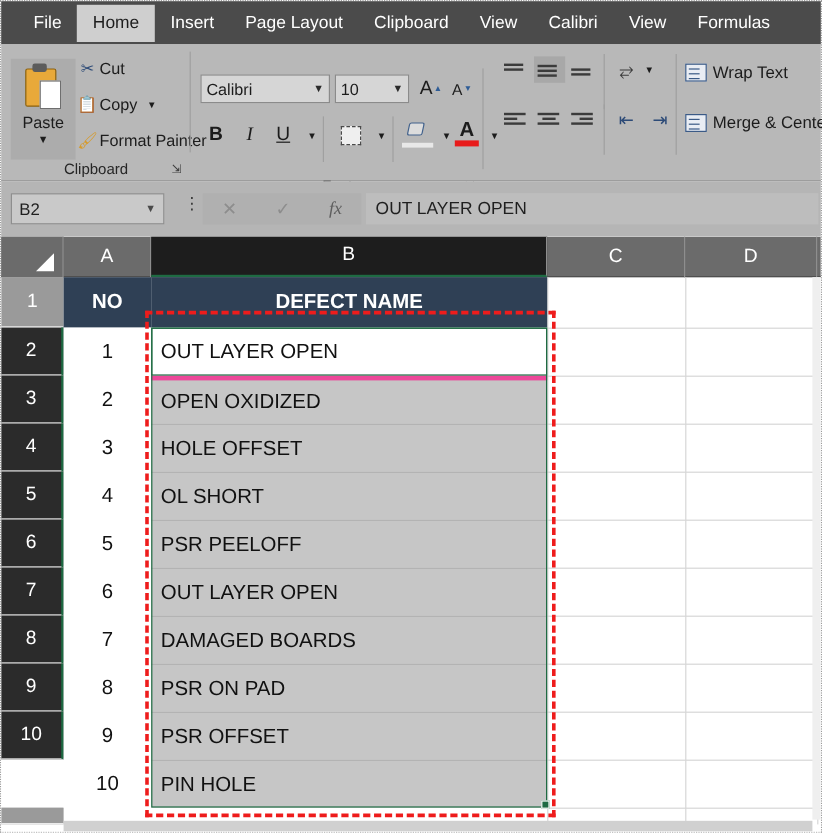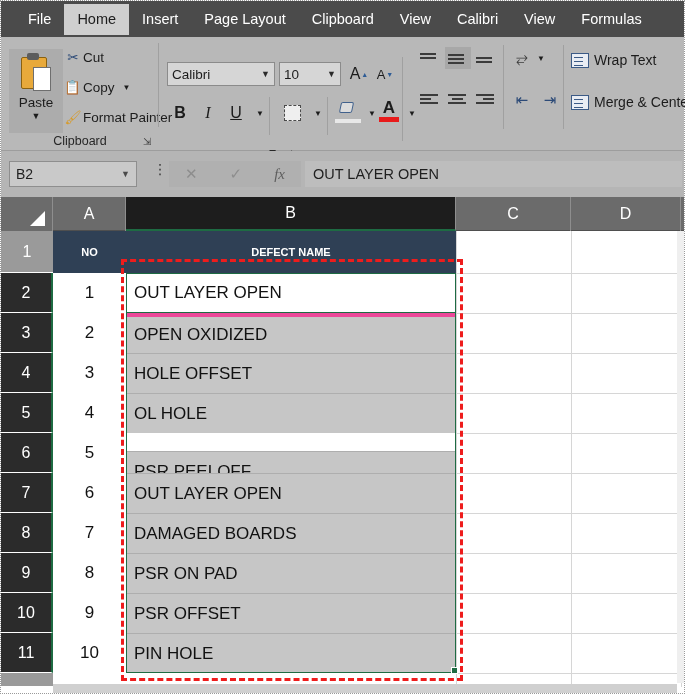--- a/index.html
+++ b/index.html
@@ -219,21 +219,21 @@
   .rh.sel { background: #2b2b2b; color: #ffffff; }
   .rh.selline { border-right: 2px solid #1e6b43; }
 
   .cell {
     position: absolute;
     display: flex; align-items: center;
     font-size: 17px; color: #111111;
   }
   .cellA { left: 52px; width: 73px; justify-content: center; }
   .cellB { left: 125px; width: 330px; padding-left: 8px; }
-  .hdrcell { background: #2f4055; color: #ffffff; font-weight: bold; font-size: 11px; }
+  .hdrcell { background: #2f4055; color: #ffffff; font-weight: bold; font-size: 17px; }
 
   .gridline-v { position: absolute; width: 1px; background: #d6d6d6; }
   .gridline-h { position: absolute; height: 1px; background: #d6d6d6; }
 
   .selbox {
     position: absolute; border: 1px solid #1e6b43;
     pointer-events: none;
   }
   .fillhandle {
     position: absolute; width: 7px; height: 7px;
@@ -468,21 +468,20 @@
     <div class="rh norm" style="top:34px;  height:42px;">1</div>
     <div class="rh sel selline" style="top:76px;  height:40px;">2</div>
     <div class="rh sel selline" style="top:116px; height:40px;">3</div>
     <div class="rh sel selline" style="top:156px; height:40px;">4</div>
     <div class="rh sel selline" style="top:196px; height:40px;">5</div>
     <div class="rh sel selline" style="top:236px; height:40px;">6</div>
     <div class="rh sel selline" style="top:276px; height:40px;">7</div>
     <div class="rh sel selline" style="top:316px; height:40px;">8</div>
     <div class="rh sel selline" style="top:356px; height:40px;">9</div>
     <div class="rh sel selline" style="top:396px; height:40px;">10</div>
-    <div class="rh sel selline" style="top:436px; height:40px;">11</div>
     <div class="rh norm" style="top:476px; height:14px;"></div>
 
     <div class="gridline-v" style="left:455px; top:34px; height:456px;"></div>
     <div class="gridline-v" style="left:570px; top:34px; height:456px;"></div>
     <div class="gridline-v" style="left:680px; top:34px; height:456px;"></div>
 
     <div class="gridline-h" style="left:455px; top:76px;  width:228px;"></div>
     <div class="gridline-h" style="left:455px; top:116px; width:228px;"></div>
     <div class="gridline-h" style="left:455px; top:156px; width:228px;"></div>
     <div class="gridline-h" style="left:455px; top:196px; width:228px;"></div>
@@ -504,22 +503,22 @@
     <div class="cell cellA" style="top:236px; height:40px; background:#ffffff;">5</div>
     <div class="cell cellA" style="top:276px; height:40px; background:#ffffff;">6</div>
     <div class="cell cellA" style="top:316px; height:40px; background:#ffffff;">7</div>
     <div class="cell cellA" style="top:356px; height:40px; background:#ffffff;">8</div>
     <div class="cell cellA" style="top:396px; height:40px; background:#ffffff;">9</div>
     <div class="cell cellA" style="top:436px; height:40px; background:#ffffff;">10</div>
 
     <div class="cell cellB" style="top:76px;  height:40px; background:#ffffff;">OUT LAYER OPEN</div>
     <div class="cell cellB" style="top:116px; height:40px; background:#c6c6c6; border-top:4px solid #ec4899;">OPEN OXIDIZED</div>
     <div class="cell cellB" style="top:156px; height:40px; background:#c6c6c6; border-top:1px solid #aeaeae;">HOLE OFFSET</div>
-    <div class="cell cellB" style="top:196px; height:40px; background:#c6c6c6; border-top:1px solid #aeaeae;">OL HOLE</div>
-    <div class="cell cellB" style="top:236px; height:40px; background:#c6c6c6; border-top:1px solid #aeaeae;margin-top:18px;">PSR PEELOFF</div>
+    <div class="cell cellB" style="top:196px; height:40px; background:#c6c6c6; border-top:1px solid #aeaeae;">OL SHORT</div>
+    <div class="cell cellB" style="top:236px; height:40px; background:#c6c6c6; border-top:1px solid #aeaeae;">PSR PEELOFF</div>
     <div class="cell cellB" style="top:276px; height:40px; background:#c6c6c6; border-top:1px solid #aeaeae;">OUT LAYER OPEN</div>
     <div class="cell cellB" style="top:316px; height:40px; background:#c6c6c6; border-top:1px solid #aeaeae;">DAMAGED BOARDS</div>
     <div class="cell cellB" style="top:356px; height:40px; background:#c6c6c6; border-top:1px solid #aeaeae;">PSR ON PAD</div>
     <div class="cell cellB" style="top:396px; height:40px; background:#c6c6c6; border-top:1px solid #aeaeae;">PSR OFFSET</div>
     <div class="cell cellB" style="top:436px; height:40px; background:#c6c6c6; border-top:1px solid #aeaeae;">PIN HOLE</div>
 
     <div class="selbox" style="left:125px; top:76px; width:330px; height:400px;"></div>
 
     <div class="selbox" style="left:125px; top:76px; width:330px; height:40px;"></div>
     <div class="fillhandle" style="left:450px; top:470px;"></div>

